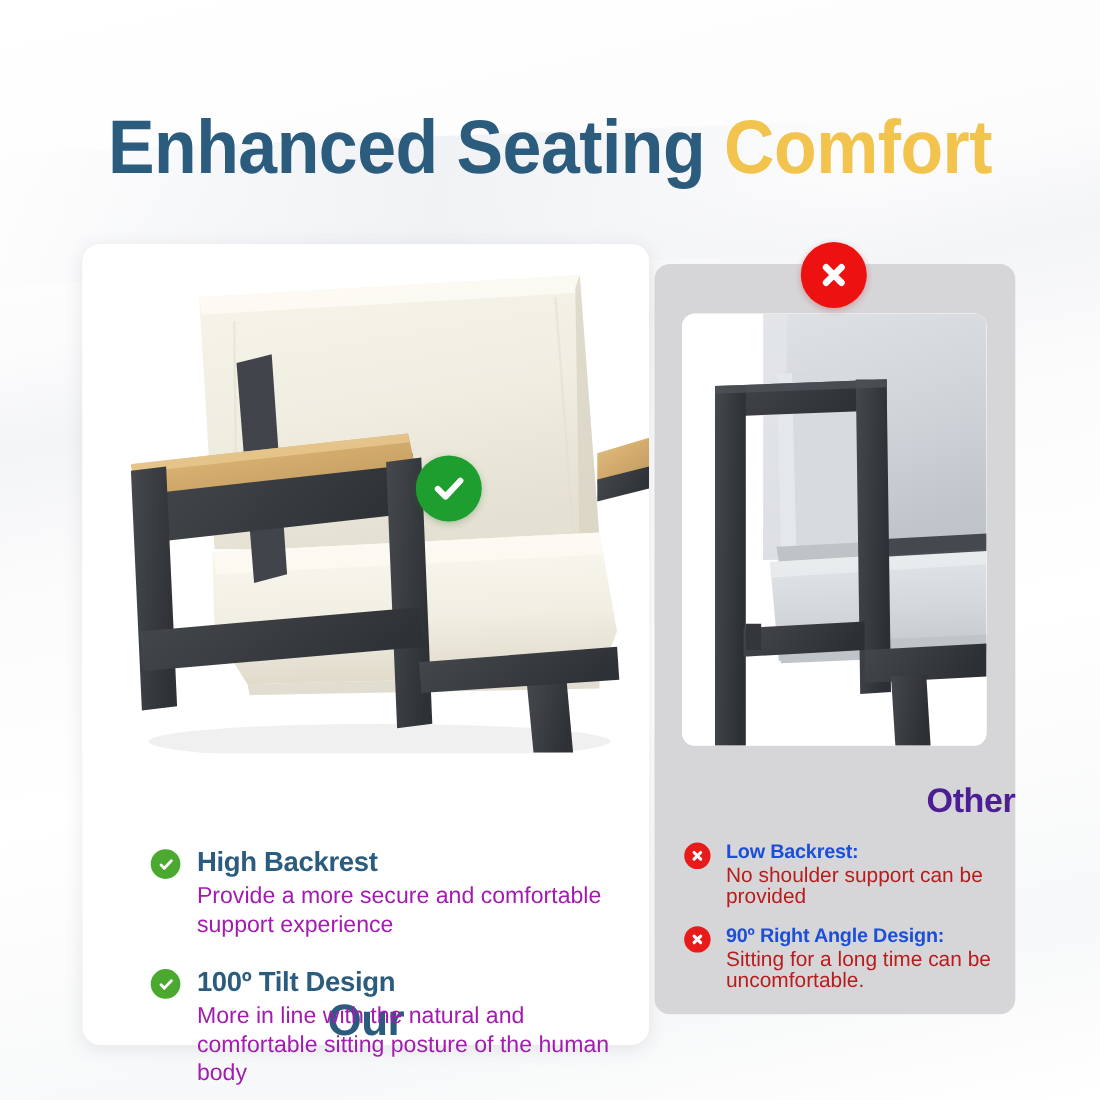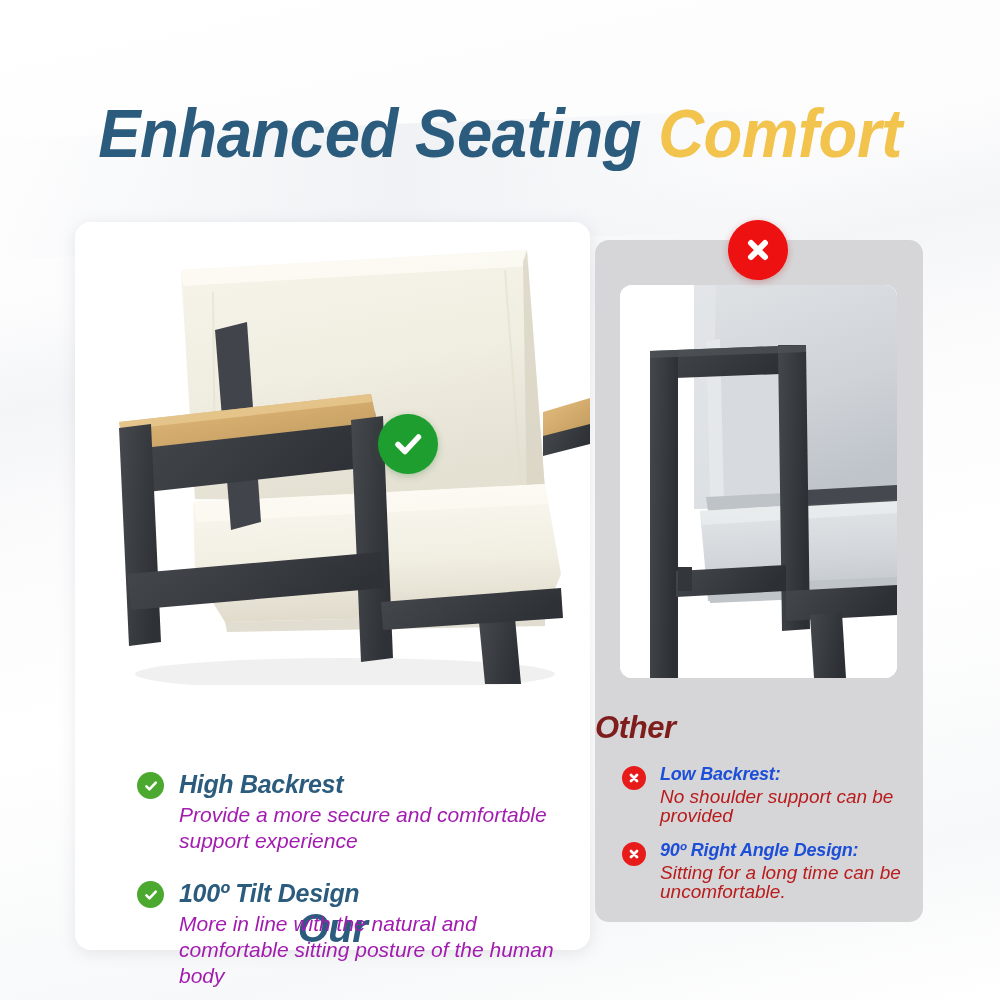--- a/index.html
+++ b/index.html
@@ -9,21 +9,20 @@
     height: 1000px;
     overflow: hidden;
     font-family: "Liberation Sans", "DejaVu Sans", sans-serif;
   }
 
   #stage {
     position: relative;
     width: 1000px;
     height: 1000px;
     background: #ffffff;
-    font-style: italic;
   }
 
   
   .bg-sheen {
     position: absolute;
     inset: 0;
     background:
       linear-gradient(168deg, #ffffff 0%, #fcfcfd 26%, #f4f5f7 34%,
                       #fbfbfc 44%, #ffffff 62%, #f7f8f9 86%, #ffffff 100%);
   }
@@ -117,24 +116,24 @@
     text-align: center;
     font-size: 40px;
     font-weight: 700;
     color: #2B5C7E;
     letter-spacing: -0.5px;
   }
   .col-title-bad {
     position: absolute;
     left: 0; top: 470px;
     width: 328px;
-    text-align: left;
+    text-align: right;
     font-size: 31px;
     font-weight: 700;
-    color: #7f1d1d;
+    color: #4c1d95;
     letter-spacing: -0.4px;
   }
 
   
   .list-good {
     position: absolute;
     left: 62px; top: 528px;
     width: 430px;
   }
   .feat-good { position: relative; padding-left: 42px; margin-bottom: 24px; margin-top: 19px; }

